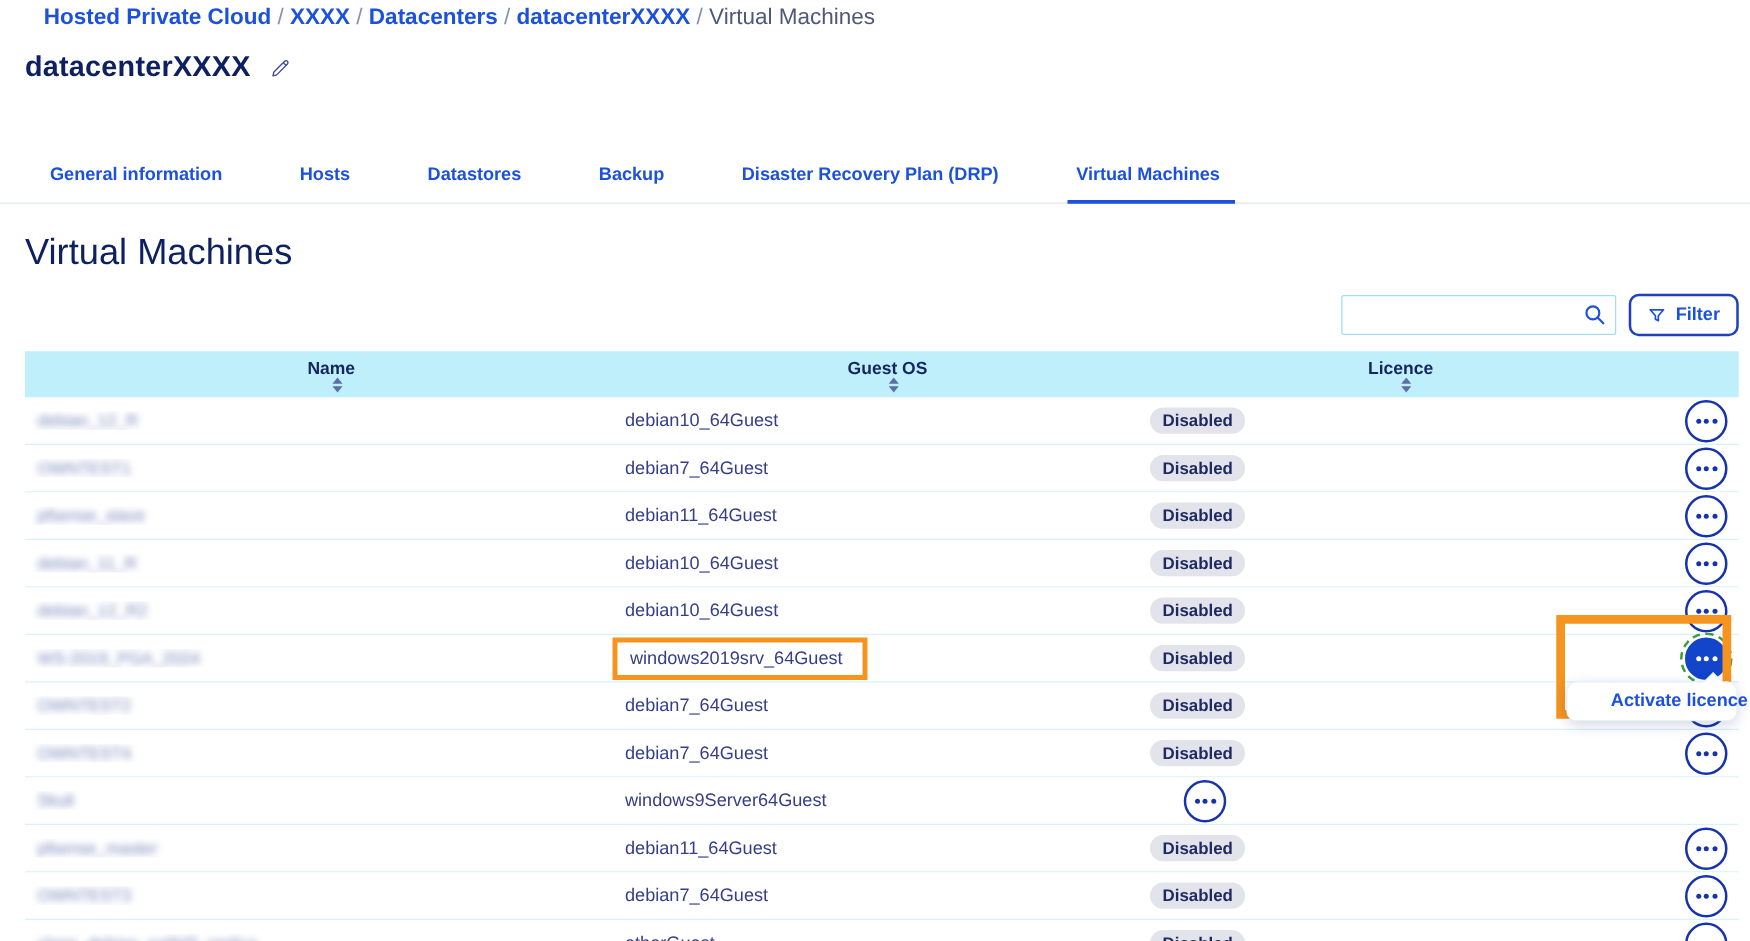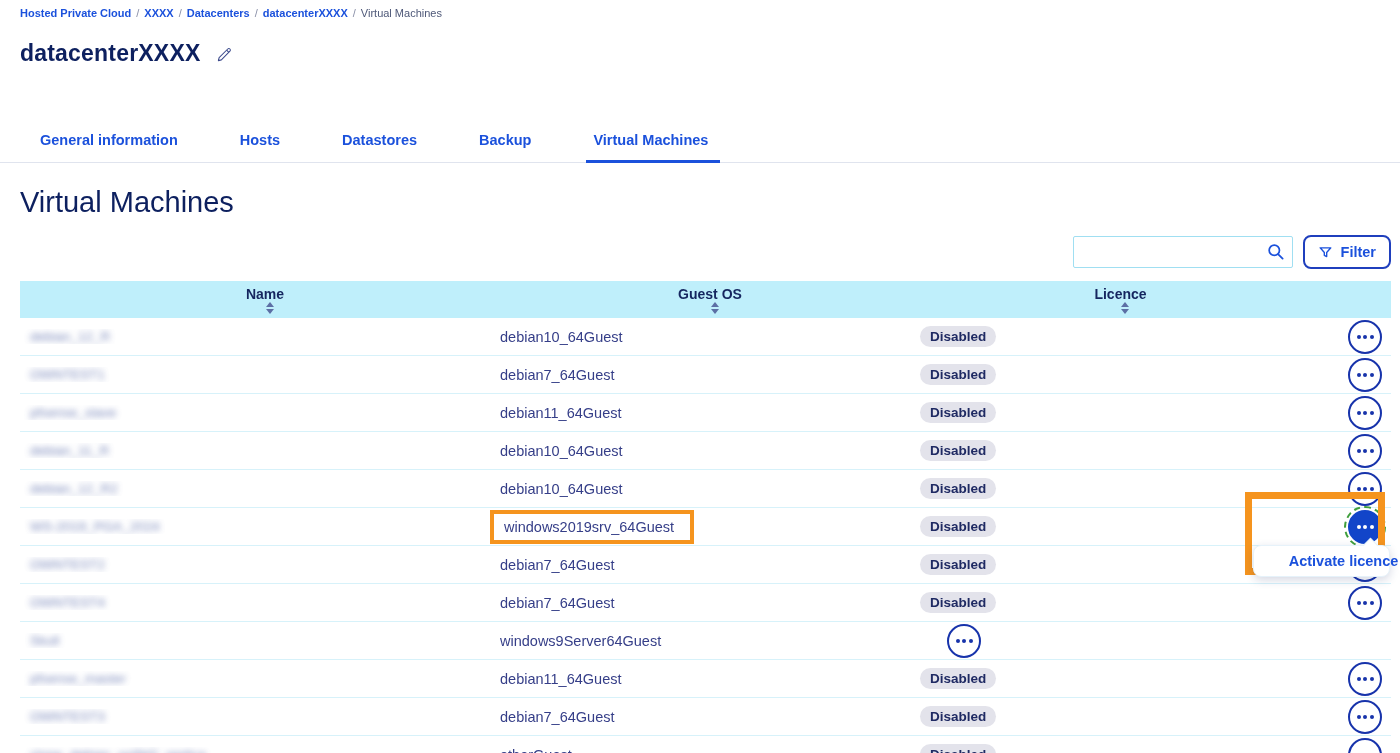--- a/index.html
+++ b/index.html
@@ -8,21 +8,21 @@
     --highlight-orange:#f5941e; --focus-green:#3f9e3b; --ellipsis-blue:#1733ab;
     --ellipsis-active-bg:#1245c9; --guest-text:#353e88; --muted-text:#4e5878;
   }
   *{box-sizing:border-box;}
   html,body{margin:0;padding:0;}
   body{
     width:1400px;height:753px;overflow:hidden;background:#fff;
     font-family:"Liberation Sans",sans-serif;color:var(--navy);position:relative;
   }
   
-  .breadcrumb{padding:4px 20px 0;font-size:11px;line-height:18px;white-space:nowrap;}
+  .breadcrumb{padding:4px 35px 0;font-size:18px;line-height:18px;white-space:nowrap;}
   .crumb-link{color:var(--brand-blue);font-weight:700;cursor:pointer;}
   .crumb-sep{color:#8a90a8;margin:0 5px;font-weight:400;}
   .crumb-current{color:var(--muted-text);font-weight:400;}
   
   .page-title-row{margin:16px 0 0 20px;display:flex;align-items:center;gap:14px;height:30px;}
   .page-title{font-size:23px;font-weight:700;color:var(--navy);letter-spacing:.2px;}
   .edit-icon{cursor:pointer;display:inline-flex;margin-top:3px;}
   
   .tabs{display:flex;column-gap:62px;margin-top:64px;padding-left:40px;border-bottom:1px solid #e0e4ee;}
   .tab{font-size:14.5px;font-weight:700;color:var(--brand-blue);padding-bottom:14px;position:relative;cursor:pointer;white-space:nowrap;}
@@ -94,20 +94,21 @@
       <path d="M15.5 5.5l3 3"></path>
     </svg>
   </span>
 </div>
 
 <div class="tabs">
     <div class="tab">General information</div>
     <div class="tab">Hosts</div>
     <div class="tab">Datastores</div>
     <div class="tab">Backup</div>
+    <div class="tab">Disaster Recovery Plan (DRP)</div>
     <div class="tab active">Virtual Machines</div>
   </div>
 
 <h2 class="section-heading">Virtual Machines</h2>
 
 <div class="toolbar">
   <span class="search-wrap">
     <input class="search-input" type="text" placeholder="" style="">
     <span class="search-icon">
       <svg width="19" height="19" viewBox="0 0 24 24" fill="none" stroke="#1b51dc" stroke-width="2.2" stroke-linecap="round">

